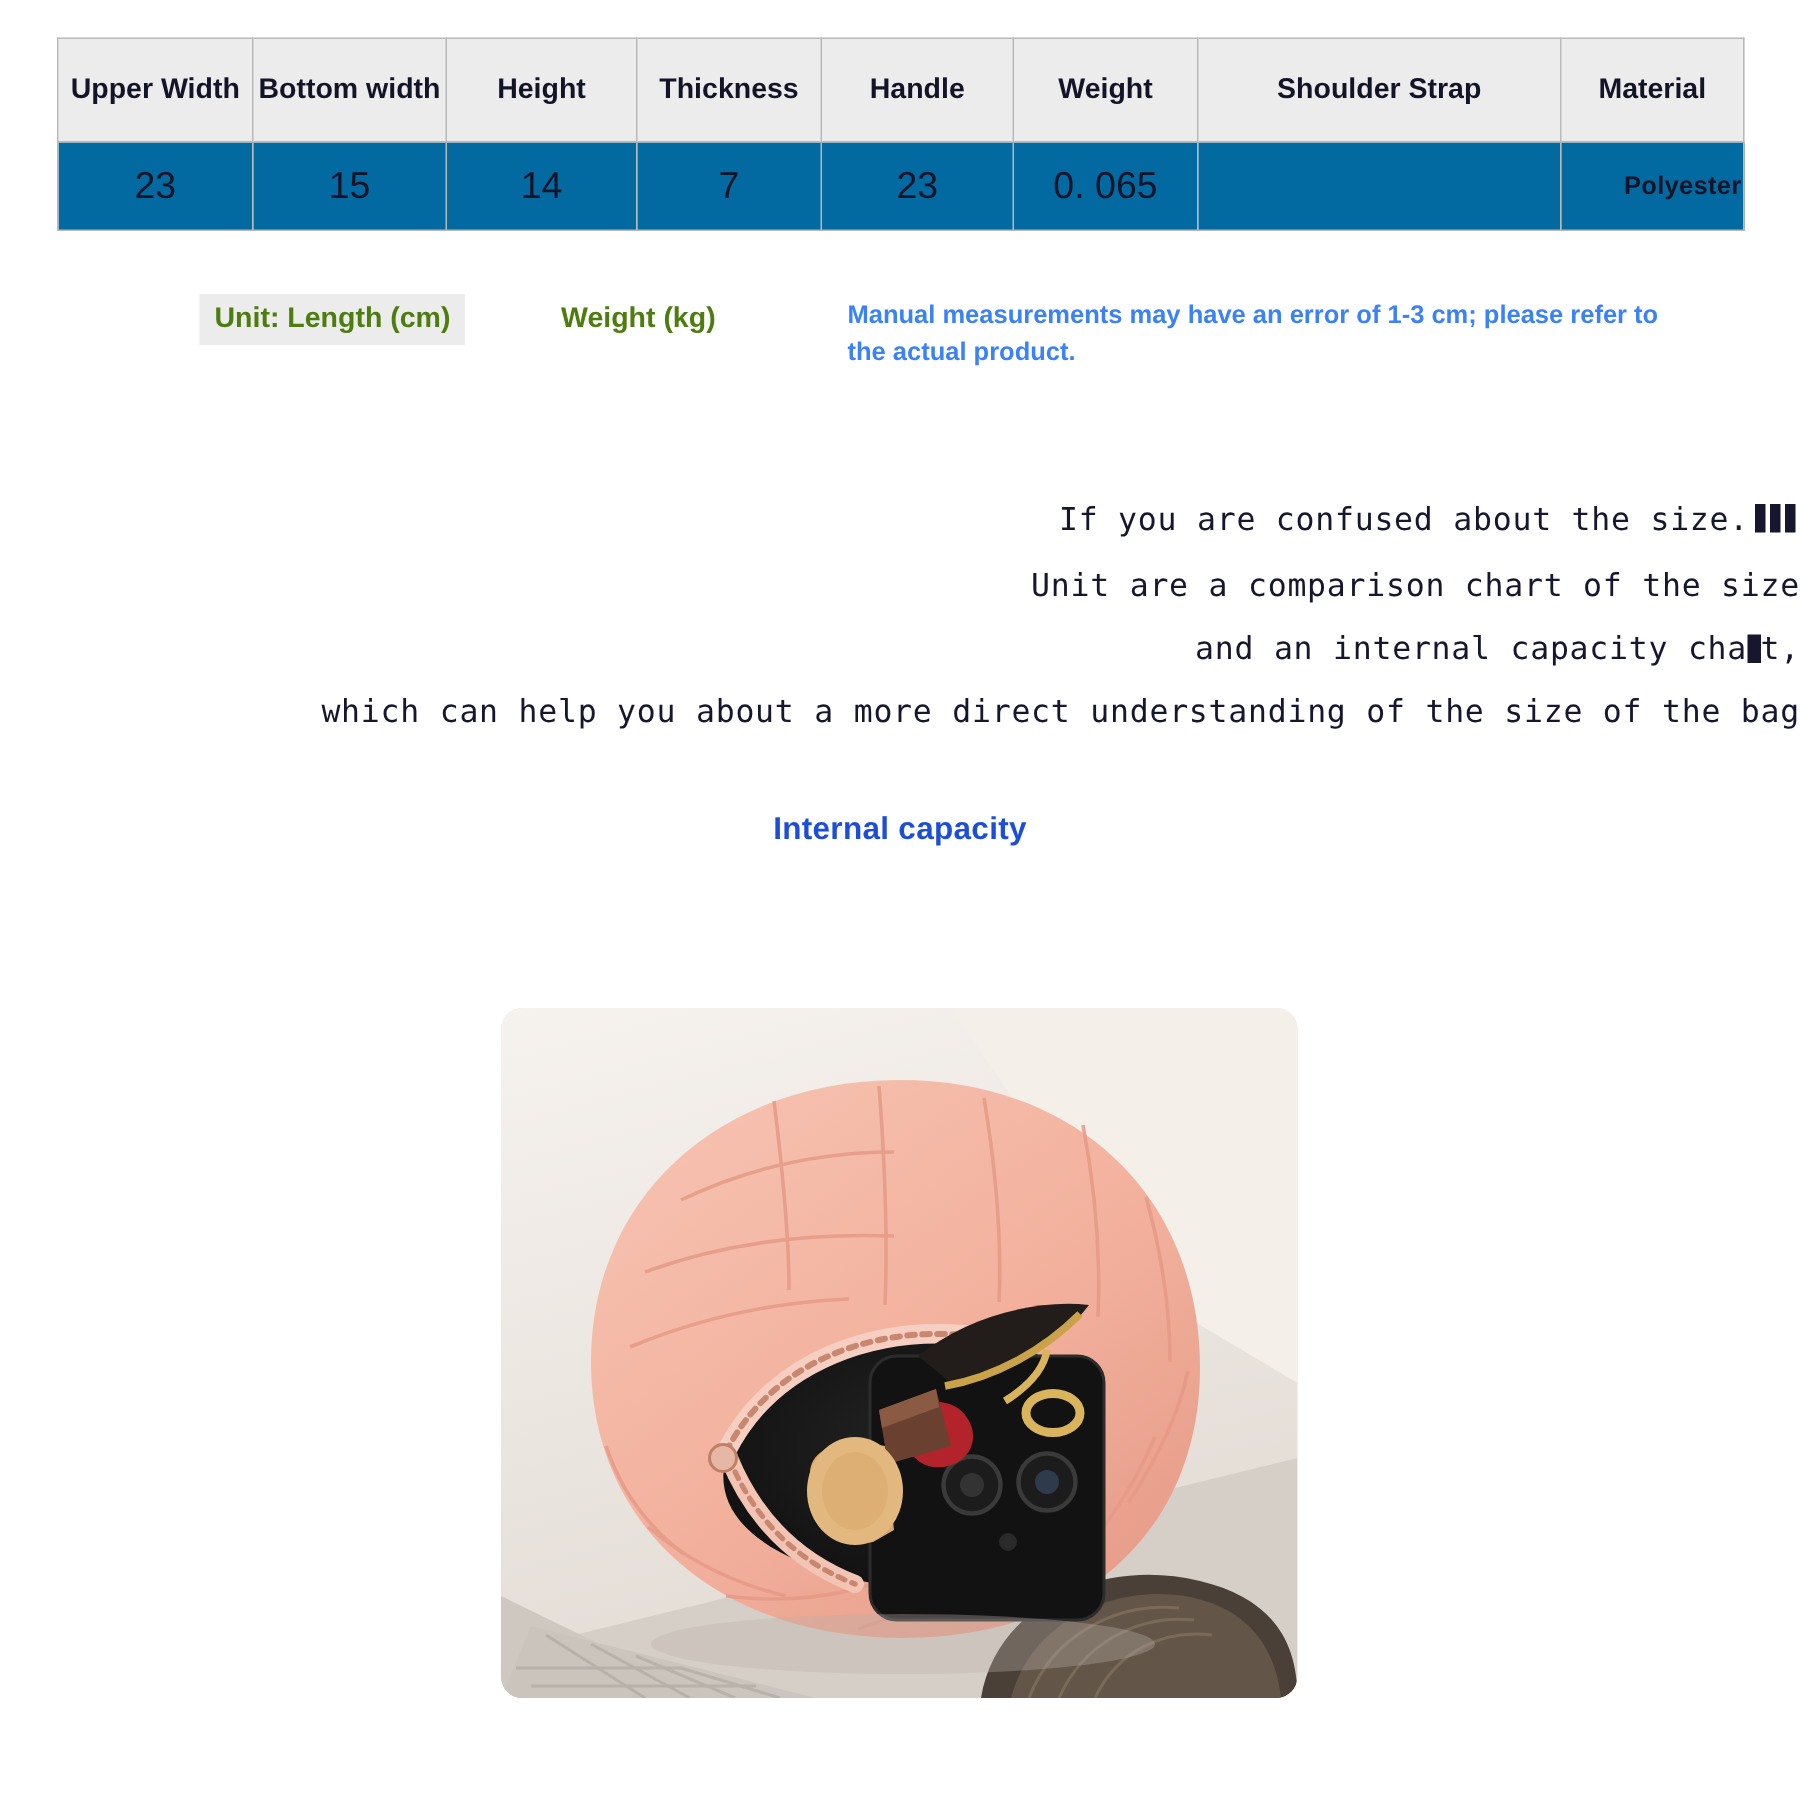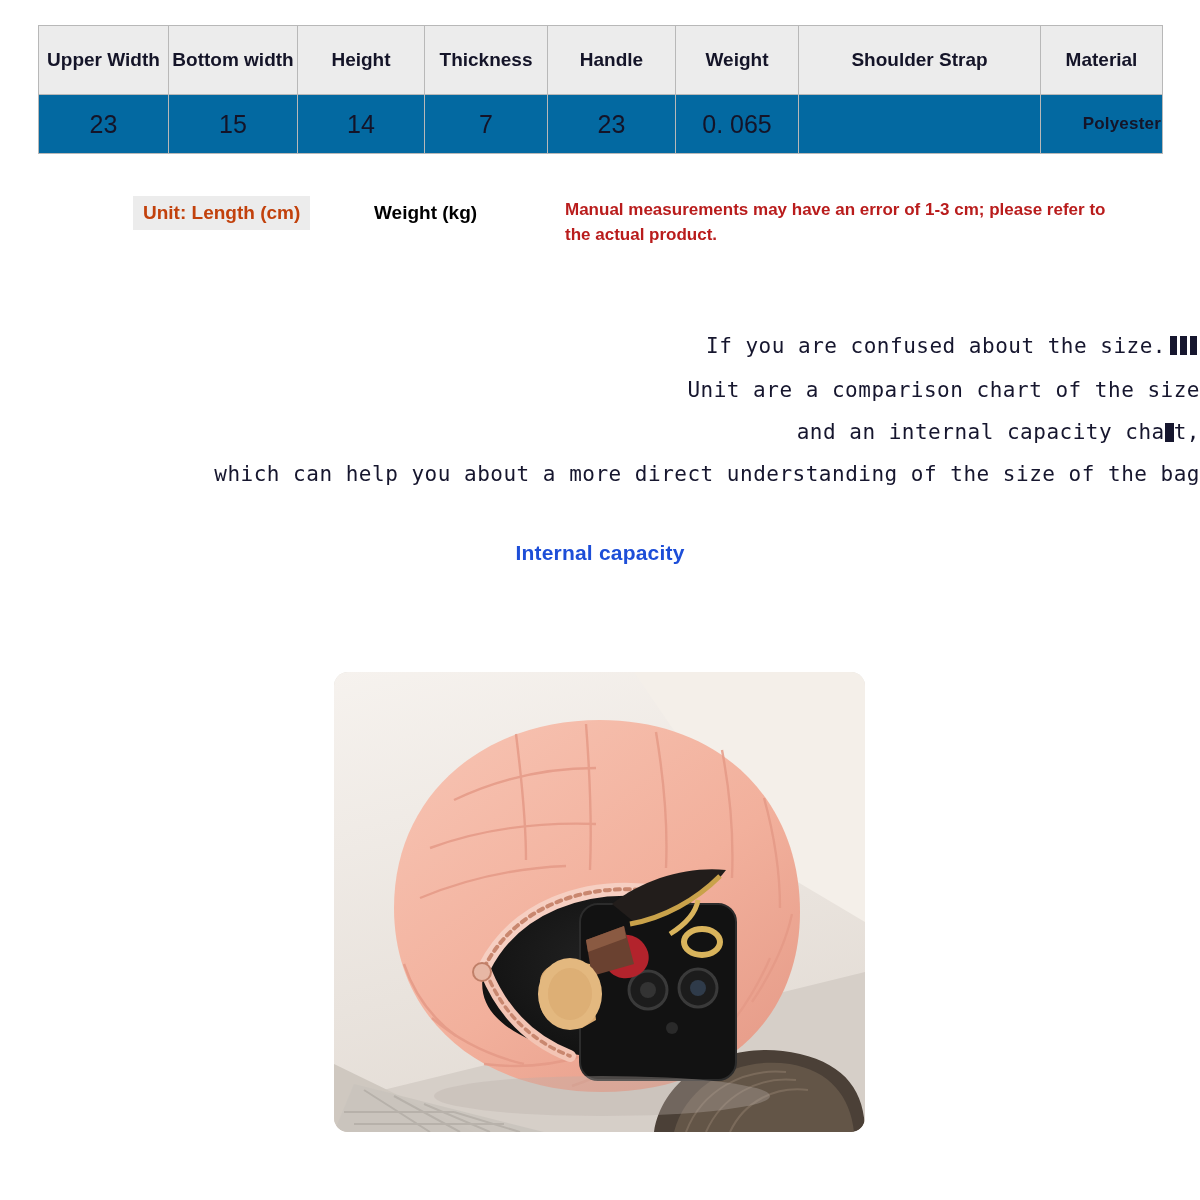--- a/index.html
+++ b/index.html
@@ -75,39 +75,39 @@
     height: 46px;
   }
   .unit-len {
     position: absolute;
     left: 133px;
     top: 0;
     background: #ececec;
     padding: 6px 10px;
     font-size: 19px;
     font-weight: bold;
-    color: #c2410c;
+    color: #4d7c0f;
   }
   .unit-weight {
     position: absolute;
     left: 374px;
     top: 6px;
     font-size: 19px;
     font-weight: bold;
-    color: #000000;
+    color: #4d7c0f;
   }
   .manual-note {
     position: absolute;
     left: 565px;
     top: 2px;
     width: 560px;
     font-size: 17px;
     font-weight: bold;
     line-height: 1.45;
-    color: #b91c1c;
+    color: #3b82f6;
   }
 
   
   .mono-block {
     position: absolute;
     left: 0;
     top: 325px;
     width: 1200px;
     text-align: right;
     font-family: "DejaVu Sans Mono", monospace;

